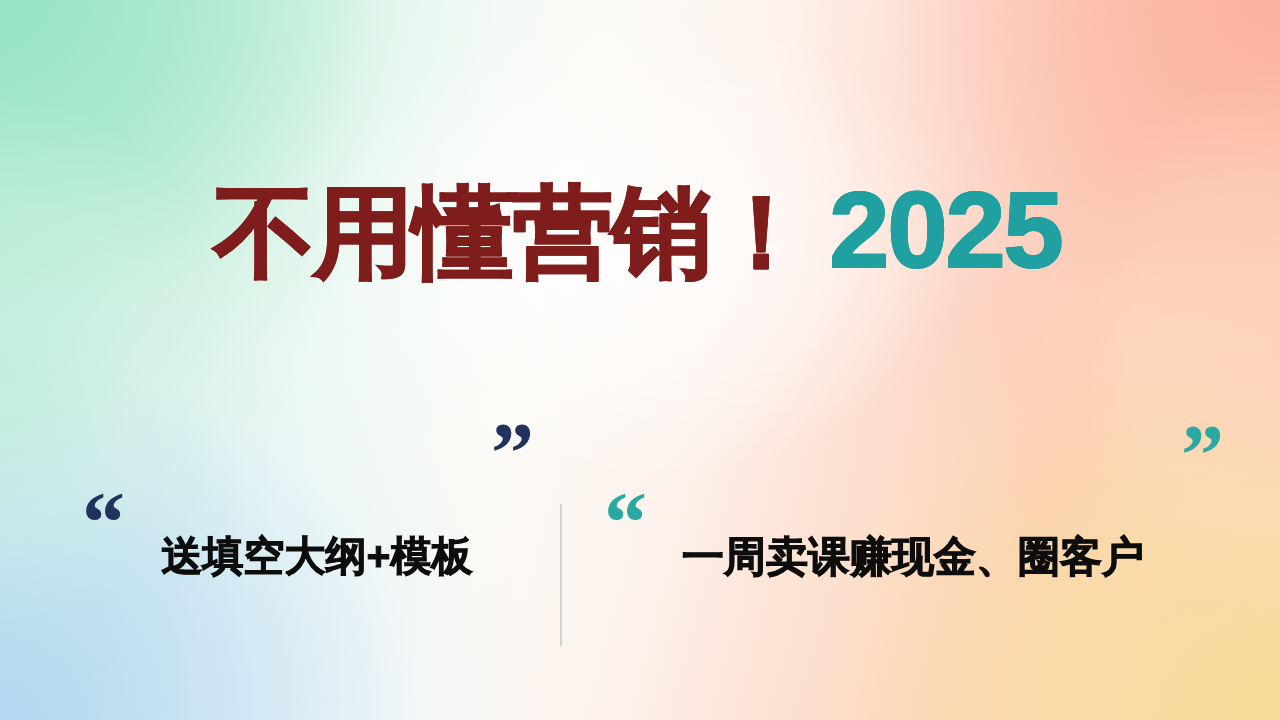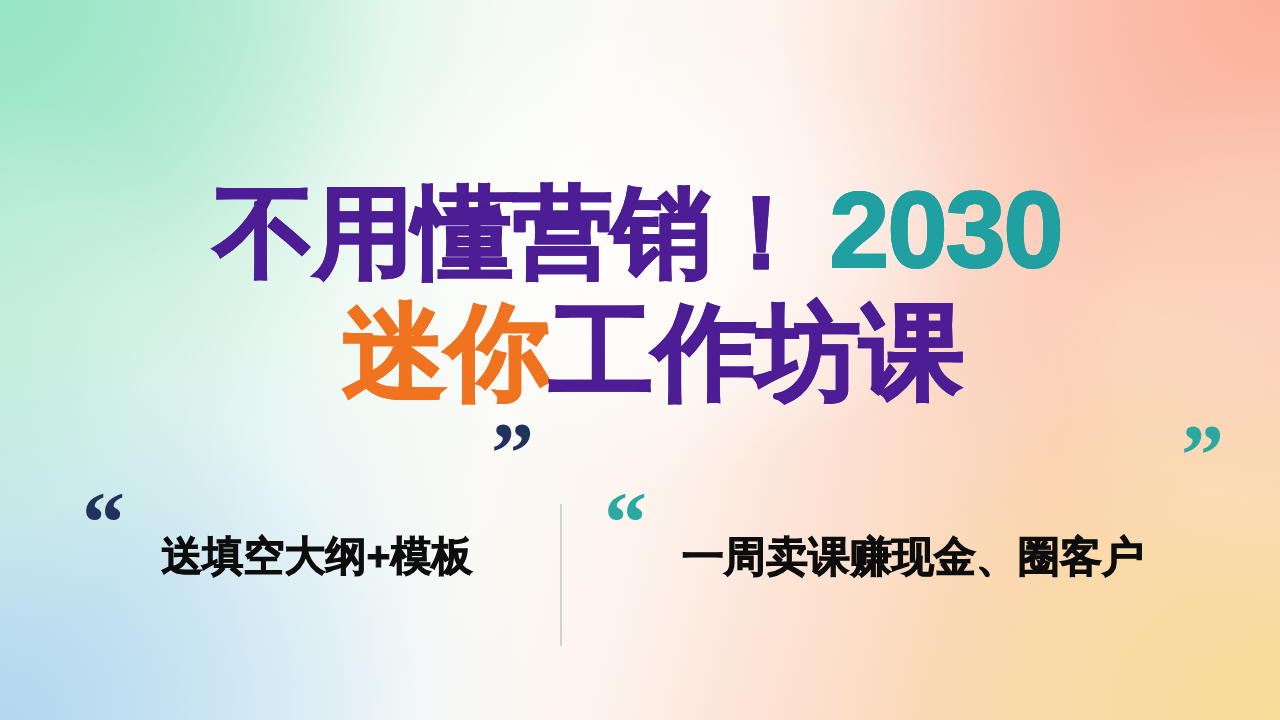--- a/index.html
+++ b/index.html
@@ -121,21 +121,21 @@
     display: inline-block;
     vertical-align: baseline;
     -webkit-text-stroke: 2px currentColor;
     paint-order: stroke fill;
     text-shadow:
        1px 0 0 currentColor,
       -1px 0 0 currentColor,
        0 1px 0 currentColor,
        0 -1px 0 currentColor;
   }
-  .seg.navy  { color: #4c1d95; }
+  .seg.navy  { color: #7f1d1d; }
   .seg.teal  { color: #20a0a0; }
   .seg.orange{ color: #f07420; }
 
   .seg.year {
     font-family: "Liberation Sans", "DejaVu Sans", sans-serif;
     font-size: 108px;
     letter-spacing: -2px;
     margin-left: 18px;
   }
 
@@ -213,26 +213,23 @@
   <div class="bg-layer bg-br"></div>
   <div class="bg-layer bg-ml"></div>
   <div class="bg-layer bg-mr"></div>
   <div class="bg-layer bg-center"></div>
 
   <div class="content">
 
     <div class="headline">
 
       <div class="hl-line hl-line-1">
-        <span class="seg navy">不用懂营销！</span><span class="seg teal year">2030</span>
+        <span class="seg navy">不用懂营销！</span><span class="seg teal year">2025</span>
       </div>
 
-      <div class="hl-line hl-line-2">
-        <span class="seg orange">迷你</span><span class="seg navy">工作坊课</span>
-      </div>
 
     </div>
 
     <div class="quotes">
 
       <div class="divider"></div>
 
       <div class="quote-block quote-left">
         <span class="qmark open navy">“</span>
         <div class="quote-text">送填空大纲+模板</div>

